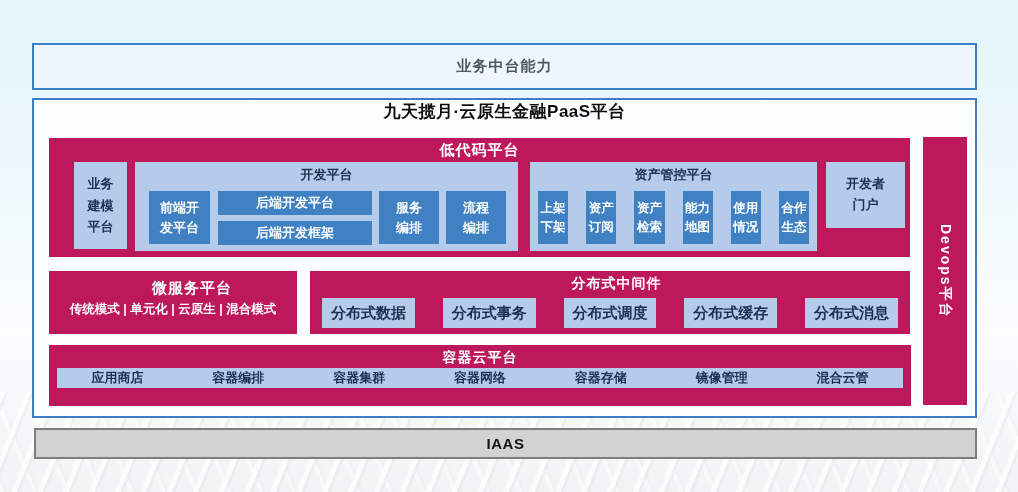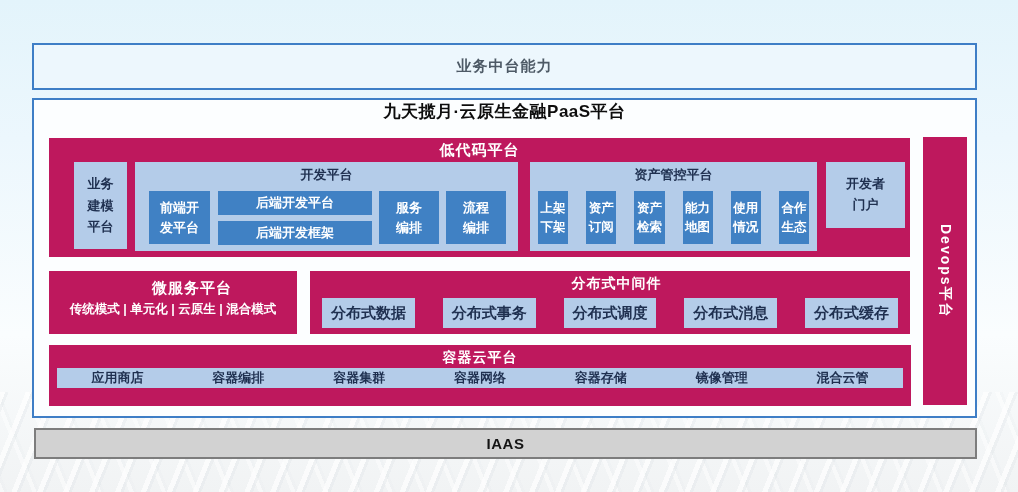--- a/index.html
+++ b/index.html
@@ -188,22 +188,22 @@
       <div class="section-title">微服务平台</div>
       <div class="ms-modes">传统模式 | 单元化 | 云原生 | 混合模式</div>
     </div>
 
     <div class="blue-section middleware">
       <div class="section-title">分布式中间件</div>
       <div class="mw-row">
         <div class="light-box">分布式数据</div>
         <div class="light-box">分布式事务</div>
         <div class="light-box">分布式调度</div>
+        <div class="light-box">分布式缓存</div>
         <div class="light-box">分布式消息</div>
-        <div class="light-box">分布式缓存</div>
       </div>
     </div>
 
     <div class="blue-section container-cloud">
       <div class="section-title">容器云平台</div>
       <div class="cc-row">
         <div class="light-box">应用商店</div>
         <div class="light-box">容器编排</div>
         <div class="light-box">容器集群</div>
         <div class="light-box">容器网络</div>

